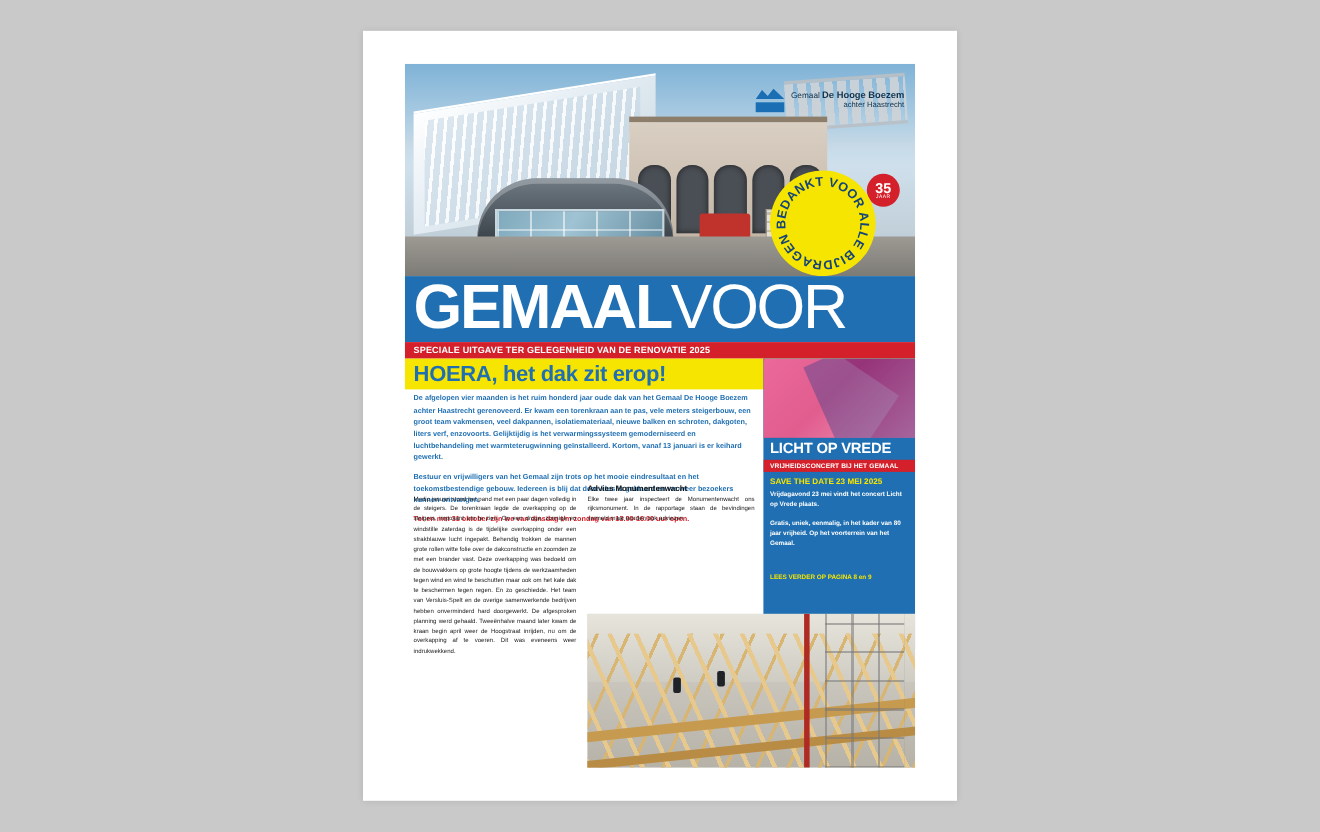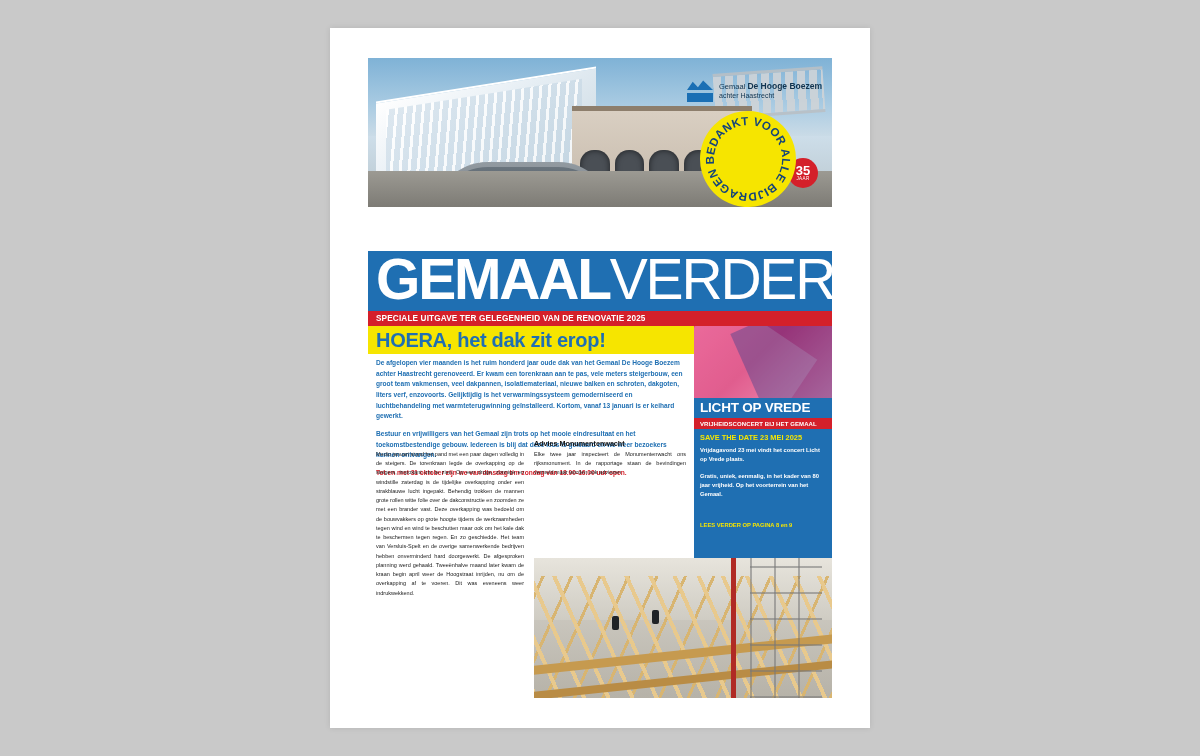--- a/index.html
+++ b/index.html
@@ -30,23 +30,24 @@
     height: 640px;
     background: #ffffff;
     overflow: hidden;
   }
 
   
   .hero {
     position: absolute;
     left: 0; top: 0;
     width: 464px;
-    height: 149px;
+    height: 193px;
     overflow: hidden;
     background: linear-gradient(#9fc3de 0%, #cfe0ec 48%, #b8c5cc 100%);
+    text-align: right;
   }
   .hero-sky {
     position: absolute; left:0; top:0; width:464px; height:78px;
     background: linear-gradient(#7fb2d6 0%, #a9cbe2 60%, #cadbe7 100%);
   }
   .hero-roofwrap {
     position: absolute; left: 8px; top: 26px; width: 220px; height: 110px;
     background: linear-gradient(150deg, #ffffff 0%, #e6eef4 40%, #c6d6e0 100%);
     transform: skewY(-9deg);
     border-top: 2px solid #fff;
@@ -369,21 +370,21 @@
             <path id="circlepath" d="M48,48 m-34,0 a34,34 0 1,1 68,0 a34,34 0 1,1 -68,0"></path>
           </defs>
           <text>
             <textPath href="#circlepath" startOffset="2%">BEDANKT VOOR ALLE BIJDRAGEN •</textPath>
           </text>
         </svg>
       </div>
     </div>
 
     <div class="masthead">
-      <div class="title"><b>GEMAAL</b><span>VERDER</span></div>
+      <div class="title"><b>GEMAAL</b><span>VOOR</span></div>
     </div>
 
     <div class="subbar">SPECIALE UITGAVE TER GELEGENHEID VAN DE RENOVATIE 2025</div>
 
     <div class="headband">
       <div class="h1">HOERA, het dak zit erop!</div>
     </div>
 
     <div class="intro">
       <p>De afgelopen vier maanden is het ruim honderd jaar oude dak van het Gemaal De Hooge Boezem achter Haastrecht gerenoveerd. Er kwam een torenkraan aan te pas, vele meters steigerbouw, een groot team vakmensen, veel dakpannen, isolatiemateriaal, nieuwe balken en schroten, dakgoten, liters verf, enzovoorts. Gelijktijdig is het verwarmingssysteem gemoderniseerd en luchtbehandeling met warmteterugwinning geïnstalleerd. Kortom, vanaf 13 januari is er keihard gewerkt.</p>

